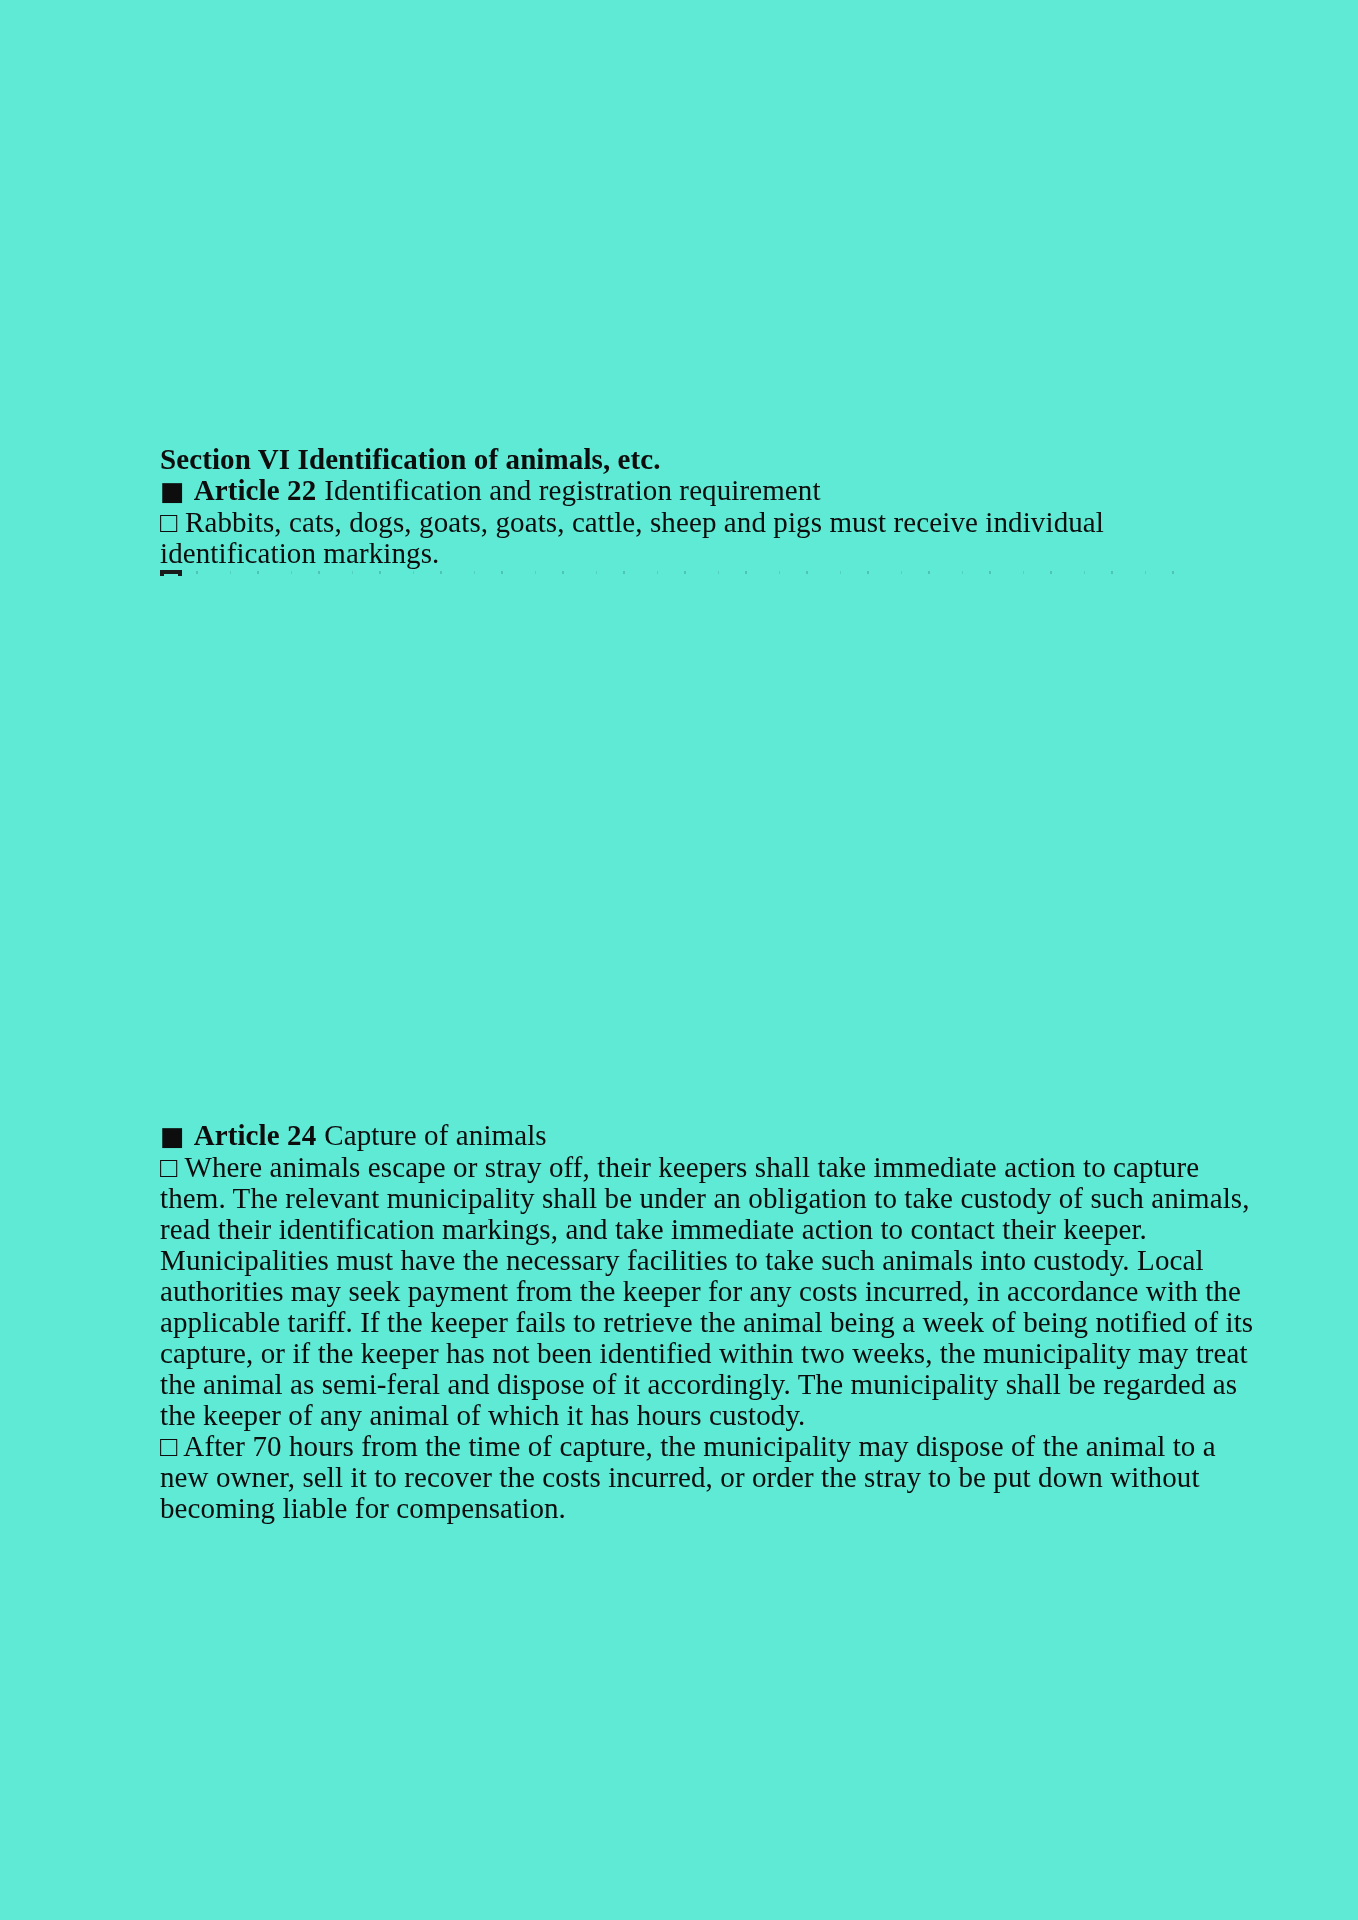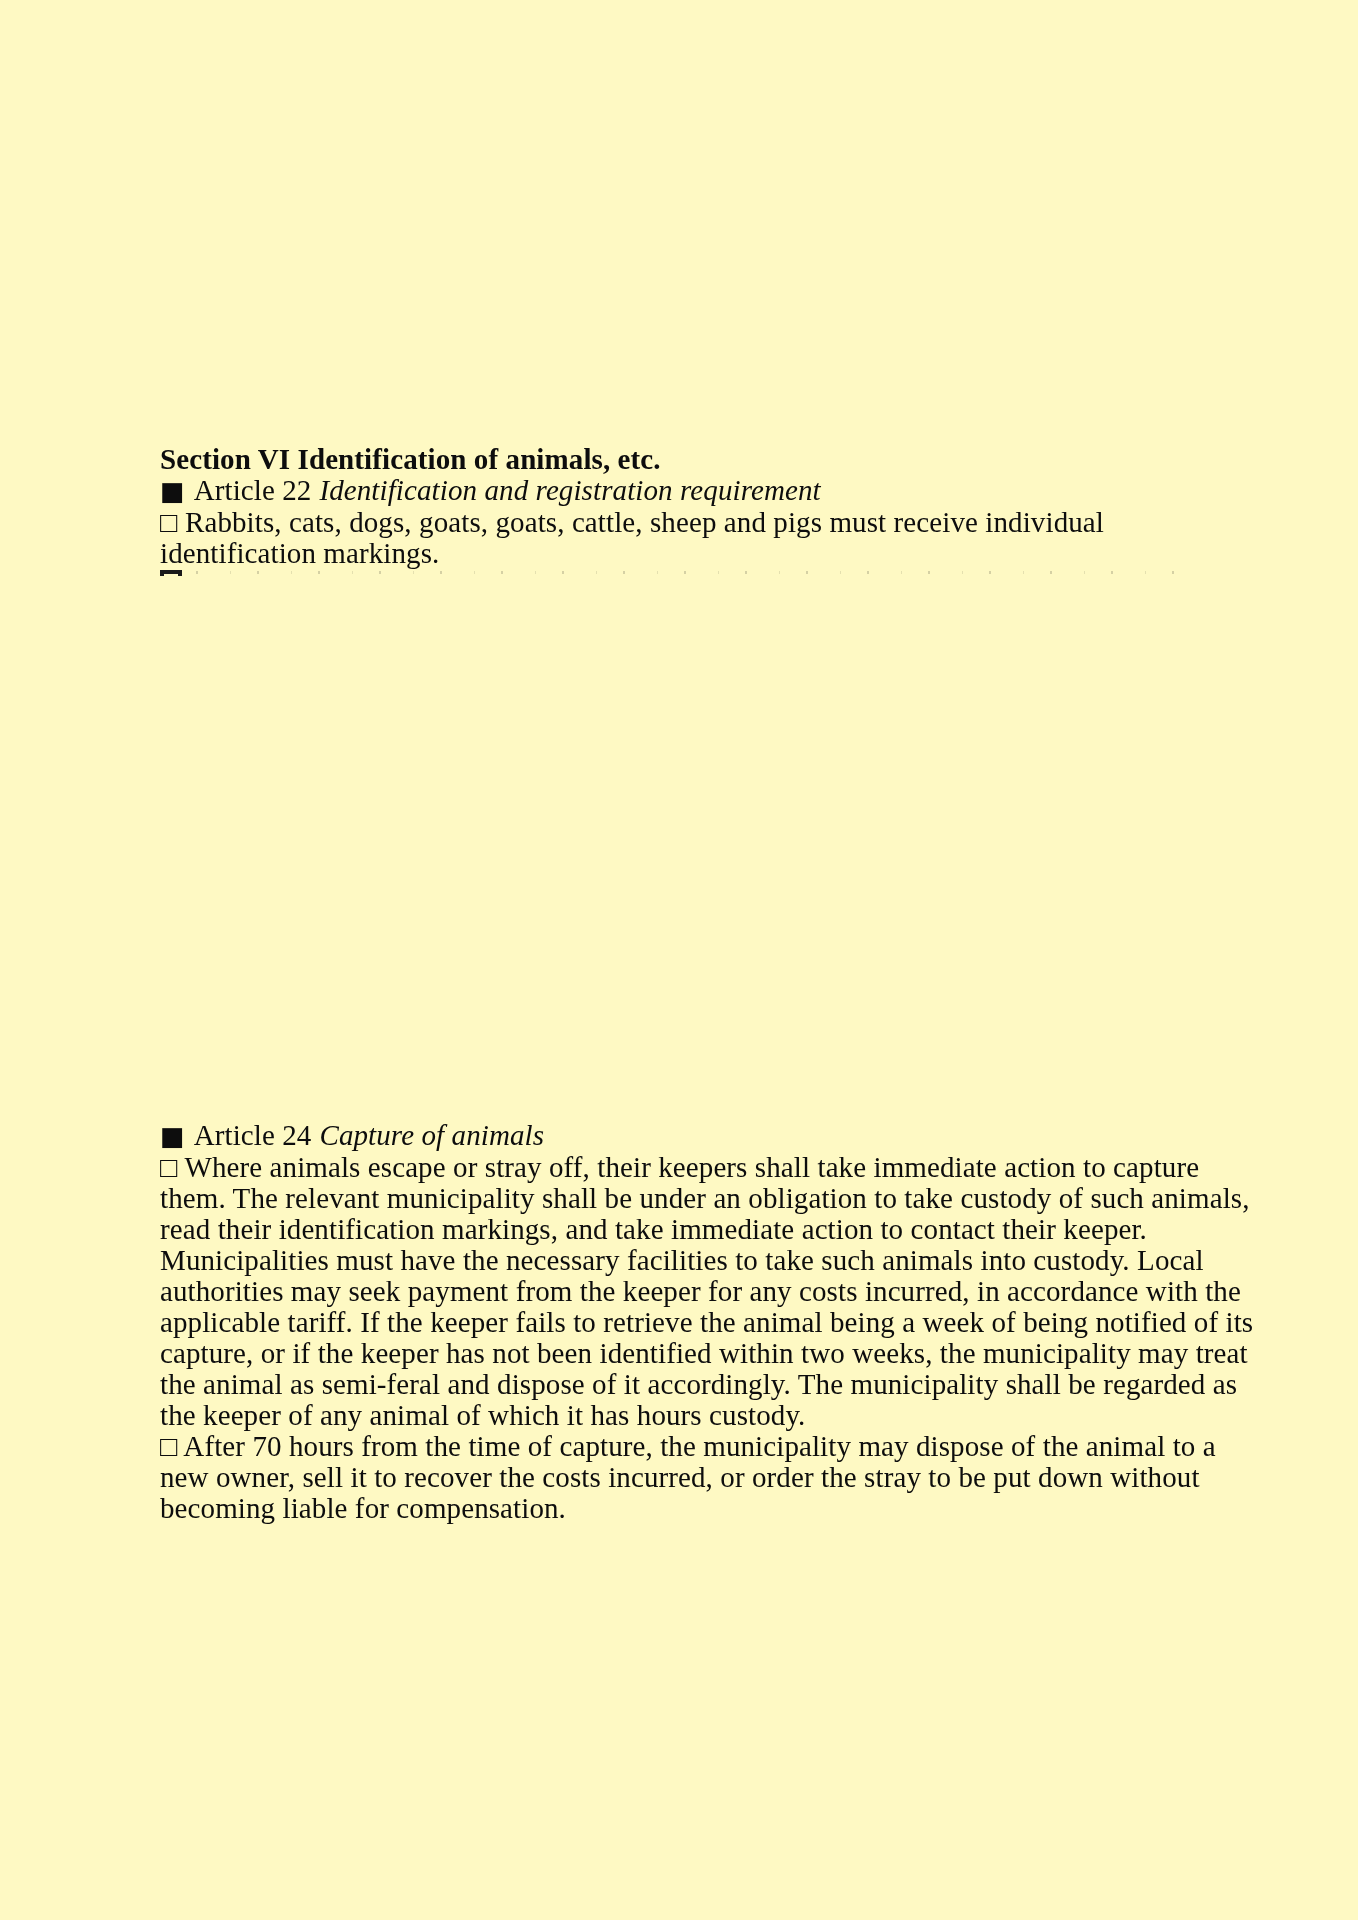--- a/index.html
+++ b/index.html
@@ -4,47 +4,47 @@
 <style>
   html, body {
     margin: 0;
     padding: 0;
     background: #e9e9e9;
   }
   .page {
     position: relative;
     width: 1358px;
     height: 1920px;
-    background: #fef9c3;
+    background: #5eead4;
     margin: 0 auto;
     overflow: hidden;
     font-family: "Liberation Serif", "DejaVu Serif", serif;
     color: #0d0d0d;
   }
   .block {
     position: absolute;
     left: 160px;
     width: 1140px;
   }
   .block-1 { top: 444px; }
   .block-2 { top: 1120px; }
   .line {
     font-size: 29px;
     line-height: 31px;
     white-space: nowrap;
     letter-spacing: 0.1px;
   }
   .bold { font-weight: 700; }
-  .italic { font-style: italic; }
+  .italic { }
   .marker {
     font-family: "DejaVu Sans", sans-serif;
     font-size: 26px;
     margin-right: 9px;
   }
-  .article-label { font-weight: 400; margin-right: 8px; }
+  .article-label { font-weight: 700; margin-right: 8px; }
   
   .ghost-line {
     height: 7px;
     overflow: hidden;
     line-height: 0;
   }
   .ghost-box {
     display: inline-block;
     vertical-align: top;
     width: 22px;

